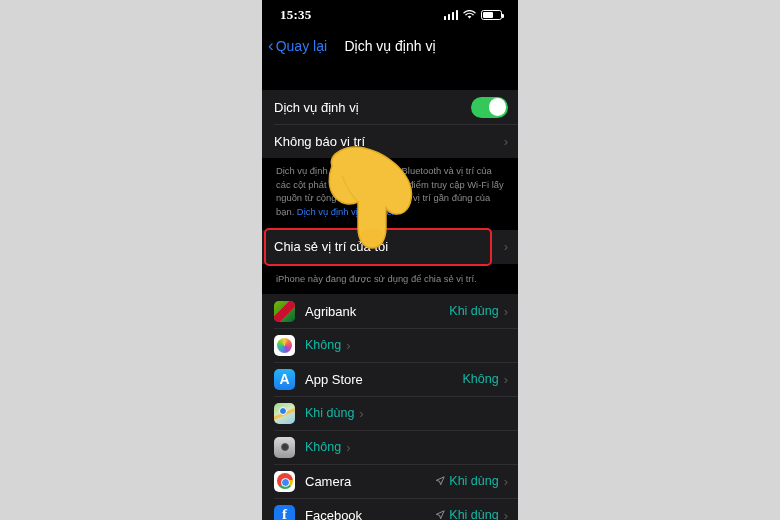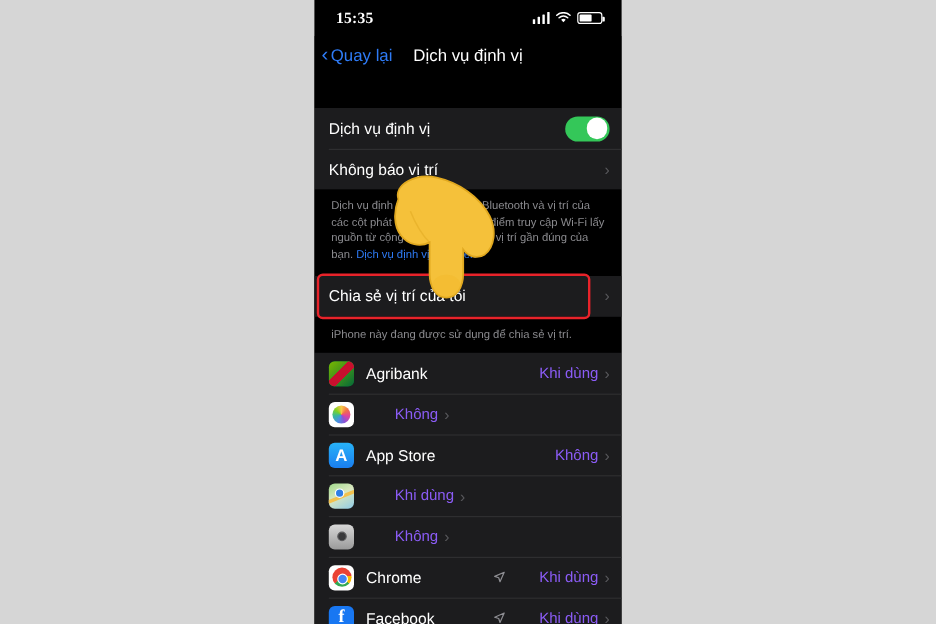--- a/index.html
+++ b/index.html
@@ -74,21 +74,21 @@
     height:34px;
     padding:0 10px 0 12px;
     position:relative;
     color:#fff; font-size:13px;
   }
   .row + .row:before{
     content:""; position:absolute; left:12px; right:0; top:0;
     height:1px; background:#2e2e30;
   }
   .row .label { flex:1; white-space:nowrap; }
-  .row .value { color:#8b5cf6; font-size:12.5px; margin-right:5px; white-space:nowrap;margin-left:24px; }
+  .row .value { color:#14b8a6; font-size:12.5px; margin-right:5px; white-space:nowrap; }
   .chevron { color:#58585c; font-size:13px; line-height:1; }
   .loc-arrow { margin-right:4px; display:inline-block; vertical-align:-1px; }
 
   
   .toggle {
     width:37px; height:21px; border-radius:11px;
     background:#34c759; position:relative; flex:none;
   }
   .toggle .knob{
     position:absolute; top:1.6px; right:1.6px;
@@ -281,21 +281,21 @@
       </div>
       <div class="row">
         <span class="appicon ic-camera">
           <span class="lens"></span>
         </span>
         <span class="value">Không</span>
         <span class="chevron">›</span>
       </div>
       <div class="row">
         <span class="appicon ic-chrome"></span>
-        <span class="label">Chrome</span>
+        <span class="label">Camera</span>
         <span class="loc-arrow"><svg width="10" height="10" viewBox="0 0 12 12">
             <path d="M11 1 1.5 5.2l4 1.3 1.3 4Z" fill="none" stroke="#8e8e93" stroke-width="1.2" stroke-linejoin="round"></path>
           </svg></span>
         <span class="value">Khi dùng</span>
         <span class="chevron">›</span>
       </div>
       <div class="row">
         <span class="appicon ic-facebook">
           <span class="glyph">f</span>
         </span>

